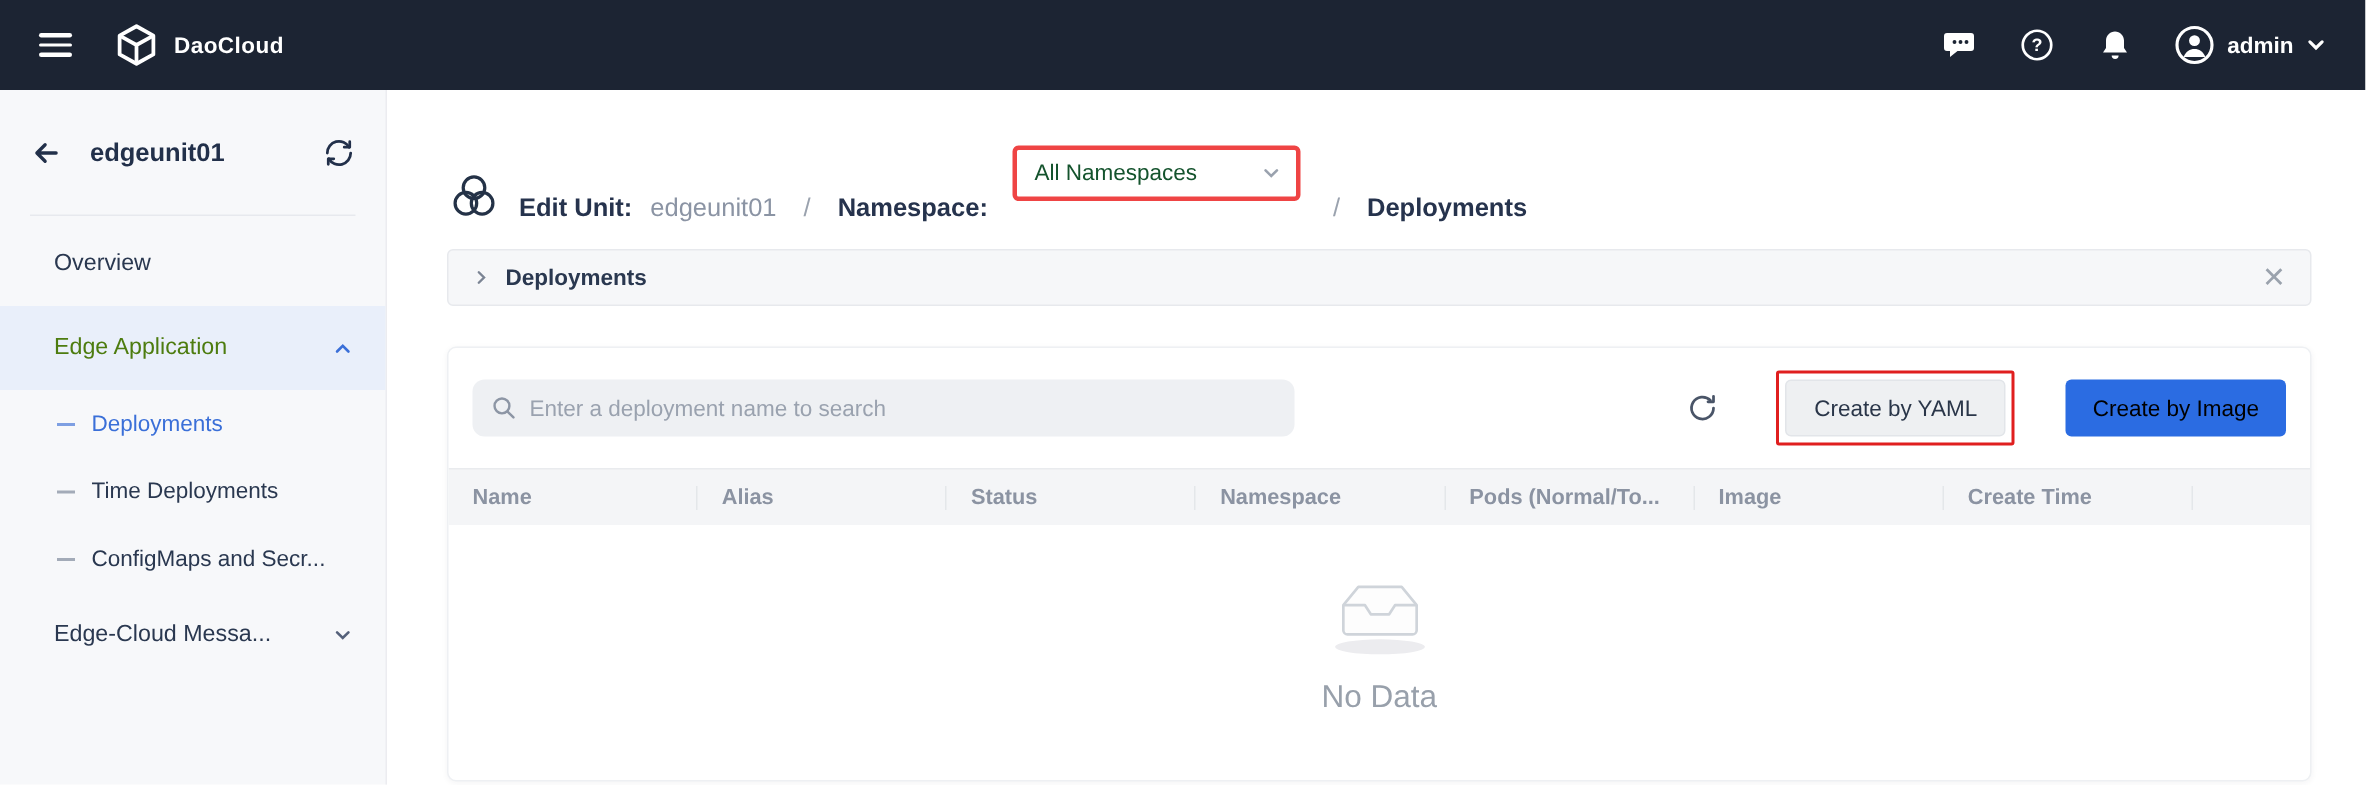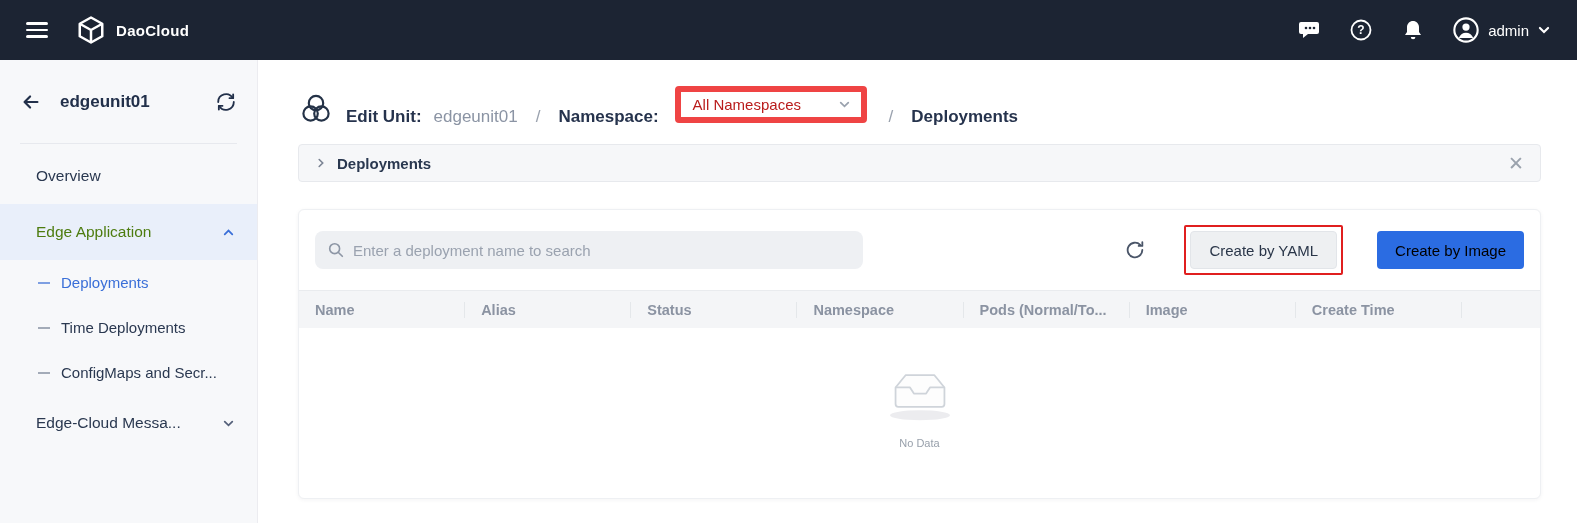--- a/index.html
+++ b/index.html
@@ -11,21 +11,21 @@
     justify-content:space-between; padding:0 26px; }
   .topbar-left { display:flex; align-items:center; gap:28px; }
   .hamburger { display:flex; flex-direction:column; gap:4px; cursor:pointer; }
   .hamburger span { width:22px; height:2.5px; background:#fff; border-radius:2px; }
   .brand { display:flex; align-items:center; gap:10px; cursor:pointer; }
   .brand-text { color:#fff; font-size:15px; font-weight:bold; letter-spacing:.3px; }
   .topbar-right { display:flex; align-items:center; gap:26px; }
   .tb-icon { width:26px; height:26px; display:flex; align-items:center;
     justify-content:center; cursor:pointer; }
   .user-chip { display:flex; align-items:center; gap:8px; cursor:pointer; }
-  .user-name { color:#fff; font-size:15px; font-weight:normal; }
+  .user-name { color:#fff; font-size:15px; font-weight:bold; }
 
   
   .sidebar { position:absolute; top:60px; left:0; width:258px; bottom:0;
     background:#f7f8fa; border-right:1px solid #ececf0; }
   .sidebar-header { height:84px; margin:0 20px; display:flex; align-items:center;
     border-bottom:1px solid #e7e9ee; }
   .sidebar-title { font-size:17px; font-weight:bold; color:#22304a; margin-left:18px; }
   .sidebar-refresh { margin-left:auto; color:#22304a; cursor:pointer; display:flex; }
   .back-btn { cursor:pointer; display:flex; }
   .nav { padding-top:4px; }
@@ -41,23 +41,23 @@
   .chev { display:flex; }
 
   
   .main { position:absolute; top:60px; left:258px; right:0; bottom:0; background:#fff; }
   .page-header { display:flex; align-items:flex-end; gap:12px; padding:22px 52px 0 40px;
     color:#26334d; font-size:17px; }
   .ph-bold { font-weight:bold; }
   .ph-muted { color:#8b94a4; }
   .ph-sep { color:#9aa2ae; margin:0 6px; }
   .ns-select { display:inline-flex; align-items:center; justify-content:space-between;
-    width:192px; height:37px; border:6px solid #ef4444; border-radius:4px;
-    padding:0 10px 0 12px; background:#fff; color:#b91c1c; font-size:15px;
-    cursor:pointer; margin:4px 4px; }
+    width:192px; height:37px; border:3px solid #ef4444; border-radius:4px;
+    padding:0 10px 0 12px; background:#fff; color:#14532d; font-size:15px;
+    cursor:pointer; margin:15px 4px; }
 
   .notice-bar { margin:17px 36px 0 40px; height:38px; background:#f6f7f9;
     border:1px solid #e7e9ed; border-radius:4px; display:flex; align-items:center;
     padding:0 16px; gap:10px; }
   .notice-label { font-weight:bold; color:#2a3850; font-size:15px; }
   .notice-close { margin-left:auto; color:#9aa2ad; font-size:19px; line-height:1;
     cursor:pointer; }
 
   .card { margin:27px 36px 0 40px; height:290px; border:1px solid #eef0f3;
     border-radius:6px; box-shadow:0 1px 4px rgba(30,40,60,.05); overflow:hidden;
@@ -79,21 +79,21 @@
 
   .thead { display:flex; background:#f4f5f7; border-top:1px solid #e9ebee;
     height:38px; align-items:center; color:#8b93a2; font-weight:bold;
     font-size:14.5px; }
   .th { flex:1; padding:0 16px; border-right:1px solid #e4e7ea; white-space:nowrap;
     overflow:hidden; text-overflow:ellipsis; }
   .th.th-empty { flex:0 0 78px; border-right:none; }
 
   .empty-state { flex:1; display:flex; flex-direction:column; align-items:center;
     justify-content:center; padding-bottom:12px; }
-  .empty-text { color:#98a0ab; font-size:11px; margin-top:16px; }
+  .empty-text { color:#98a0ab; font-size:21px; margin-top:16px; }
 </style>
 </head>
 <body>
 
 <div class="topbar">
   <div class="topbar-left">
     <span class="hamburger">
       <span></span>
         <span></span>
         <span></span>

